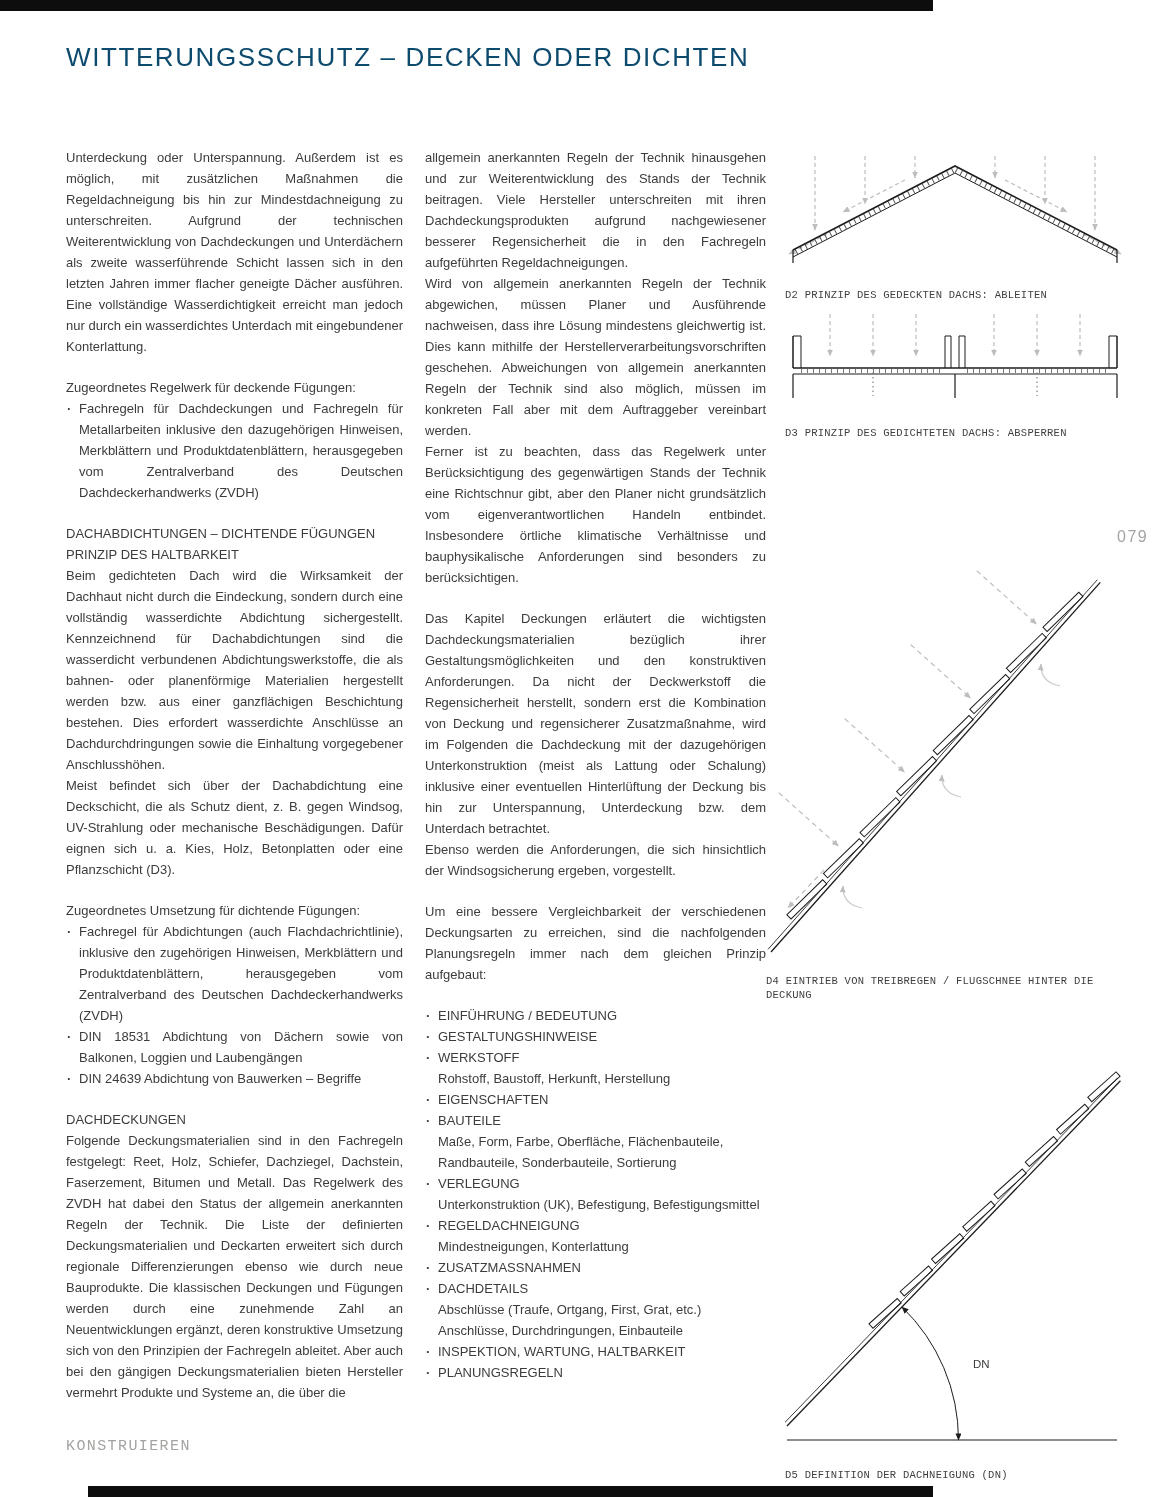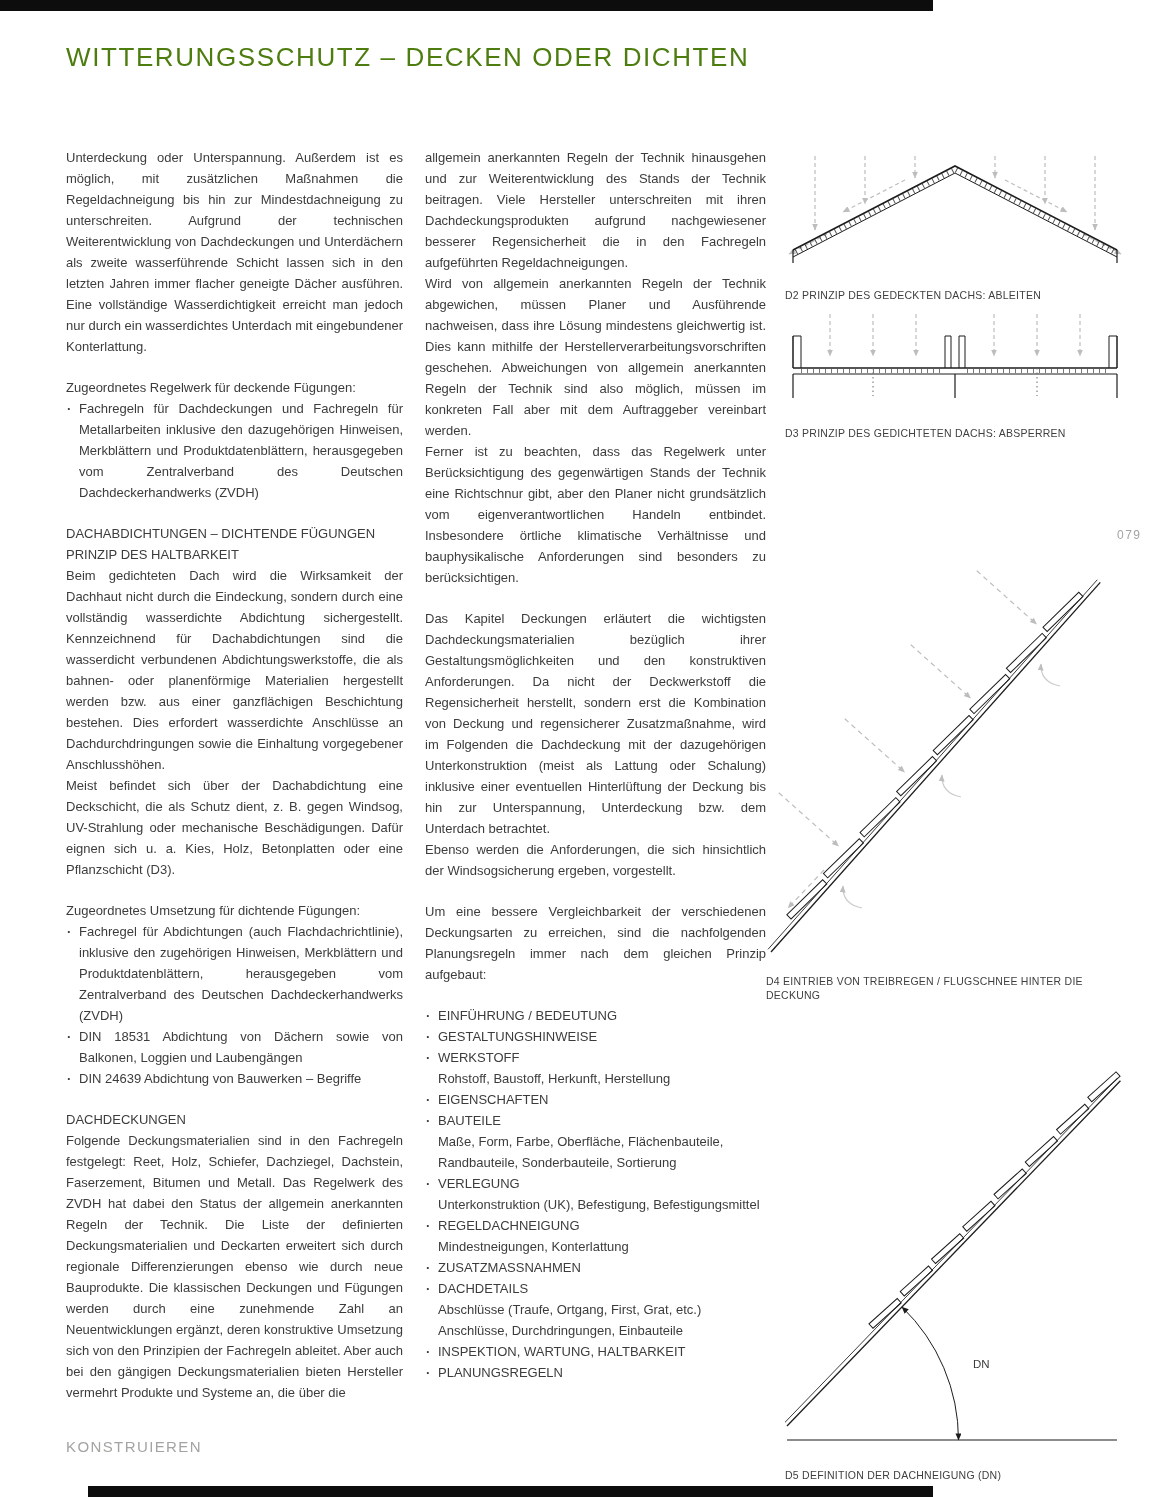--- a/index.html
+++ b/index.html
@@ -7,54 +7,54 @@
   .page {
     position:relative; width:1160px; height:1497px; background:#ffffff;
     font-family:"Liberation Sans", sans-serif; color:#3c3c3c; overflow:hidden;
   }
   .bar { position:absolute; background:#0d0d0d; height:11px; }
   .bar-top { top:0; left:0; width:933px; }
   .bar-bottom { top:1486px; left:88px; width:845px; }
 
   .page-title {
     position:absolute; left:66px; top:42px;
-    font-size:26px; font-weight:400; letter-spacing:1.6px; color:#4d7c0f;
+    font-size:26px; font-weight:400; letter-spacing:1.6px; color:#0c4a6e;
     white-space:nowrap;
   }
 
   .col {
     position:absolute; top:147px; font-size:13px; line-height:21px;
     text-align:justify; hyphens:auto; -webkit-hyphens:auto;
   }
   .col-1 { left:66px;  width:337px; }
   .col-2 { left:425px; width:341px; }
   .para { margin:0; }
   .gap { height:20px; }
   .bullet { position:relative; padding-left:13px; }
   .bullet::before { content:"·"; position:absolute; left:1px; top:0; font-weight:700; }
   .plan div { text-align:left; }
   .sub { padding-left:13px; }
 
   .fig { position:absolute; width:340px; margin:0; }
   .fig svg { display:block; }
   .caption {
-    font-size:10.5px; letter-spacing:0.25px; color:#3f3f3f; line-height:14px;
+    font-size:10.5px; letter-spacing:0.25px; color:#3f3f3f; line-height:14px;font-family:Liberation Mono, monospace;
   }
   .cap-d2 { margin-top:8px; }
   .cap-d3 { margin-top:24px; }
   .cap-d4 { margin-top:12px; }
   .cap-d5 { margin-top:12px; }
 
   .pagenum {
     position:absolute; left:1117px; top:528px;
-    font-size:12px; letter-spacing:1.5px; color:#a3a3a1;
+    font-size:16px; letter-spacing:1.5px; color:#a3a3a1;
   }
   .footer {
     position:absolute; left:66px; top:1438px;
-    font-size:15px; letter-spacing:1.4px; color:#a3a3a1; font-weight:400;
+    font-size:15px; letter-spacing:1.4px; color:#a3a3a1; font-weight:400;font-family:Liberation Mono, monospace;
   }
 </style>
 </head>
 <body>
 
 <div class="page">
 
   <div class="bar bar-top"></div>
 
   <h1 class="page-title">WITTERUNGSSCHUTZ – DECKEN ODER DICHTEN</h1>

